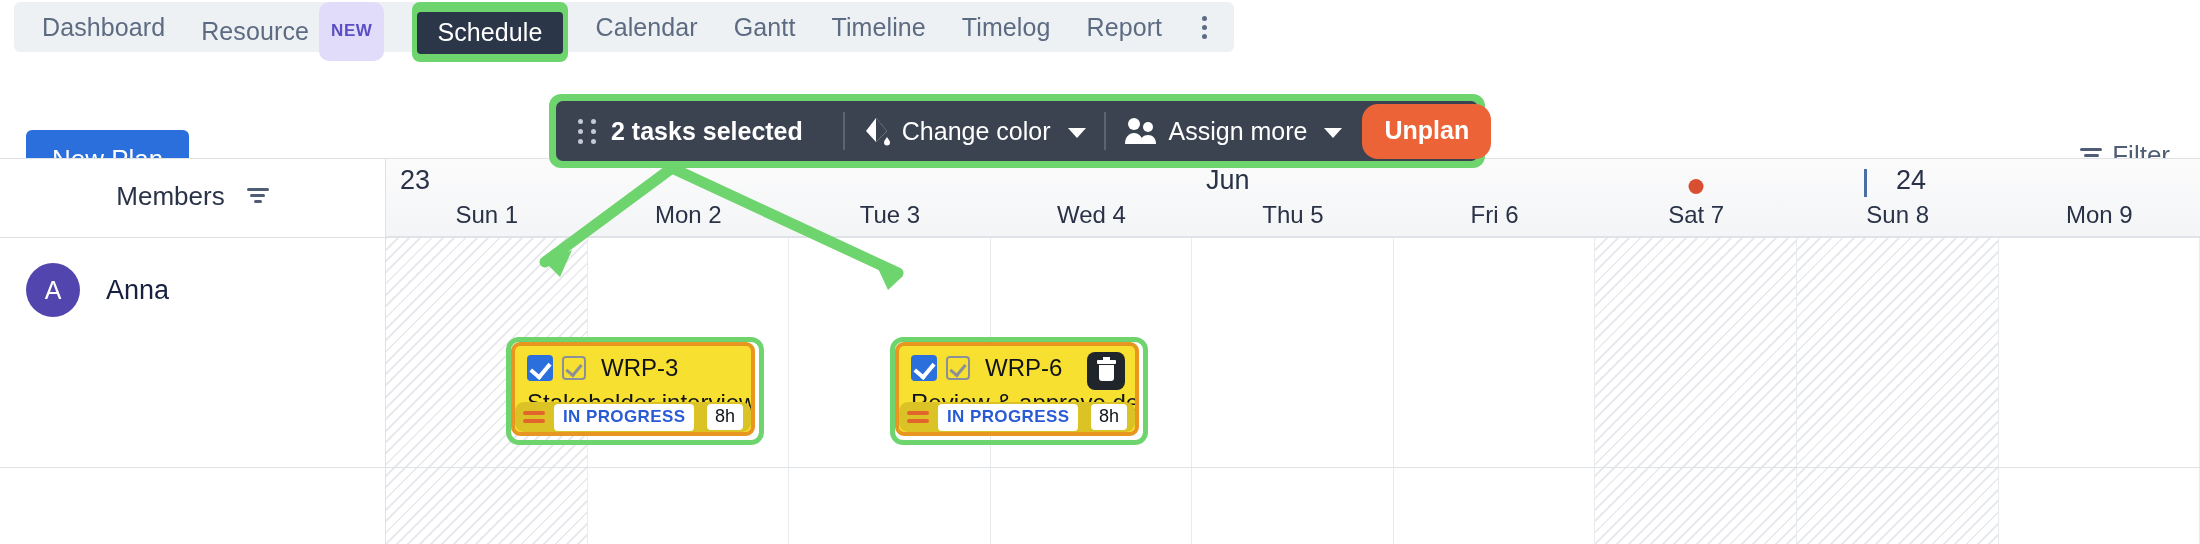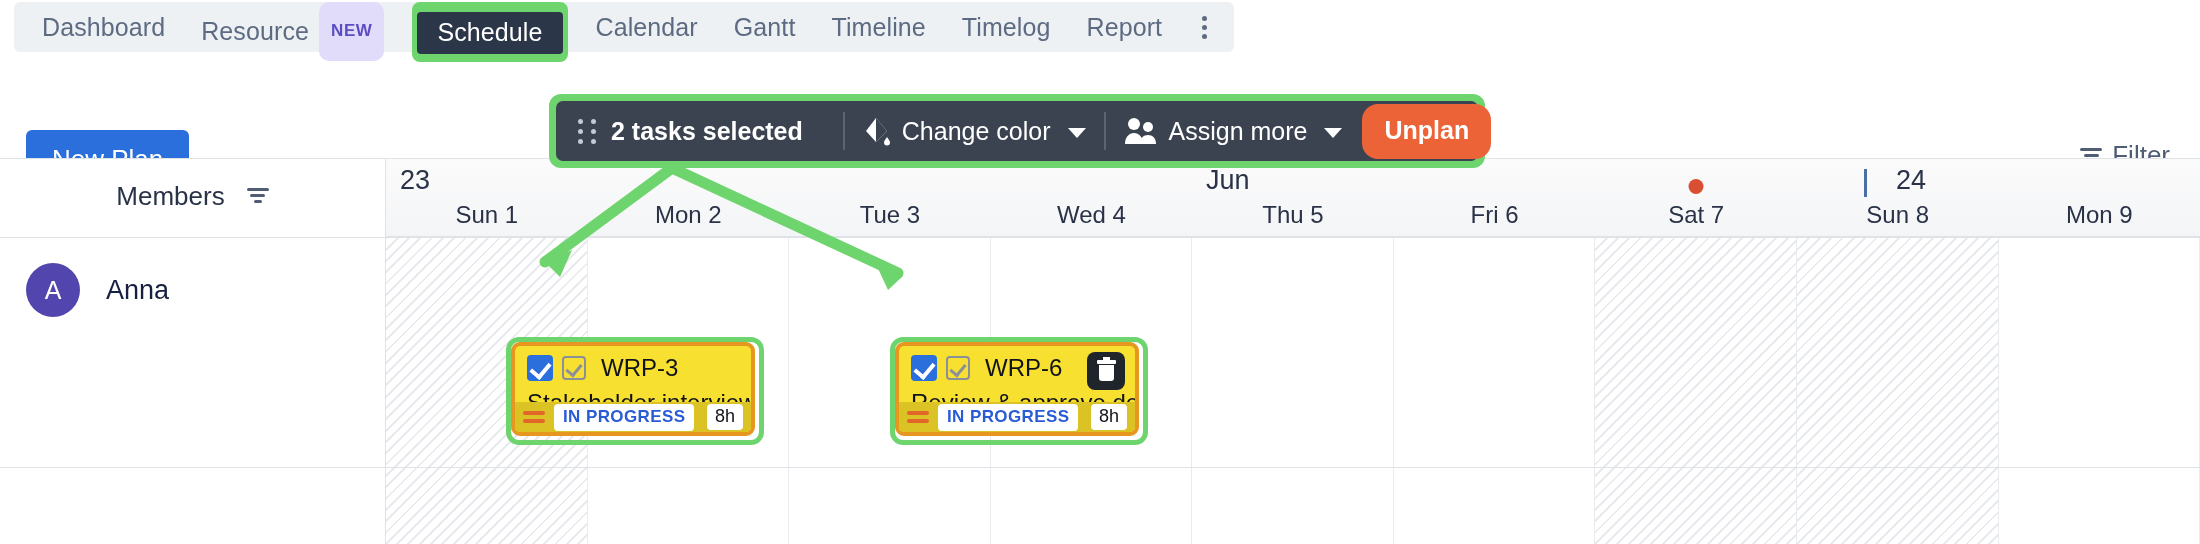--- a/index.html
+++ b/index.html
@@ -235,20 +235,21 @@
   .card-sum {
     font-size: 24px; color: #11131a; margin-top: 7px;
     white-space: nowrap;
   }
   .card-foot {
     position: absolute; left: 0; bottom: 0;
     width: 100%; height: 30px;
     background: #dbc325;
     display: flex; align-items: center;
     padding: 0 8px;
+    border-radius: 9px;
   }
   .prio { width: 22px; height: 14px; position: relative; flex: none; margin-right: 9px; }
   .prio i { position: absolute; left: 0; width: 22px; height: 4px; background: #e2662c; border-radius: 2px;}
   .prio i:nth-child(1) { top: 1px; }
   .prio i:nth-child(2) { top: 9px; }
   .status-pill {
     background: #fff; color: #2a5bd7;
     font-size: 17px; font-weight: bold;
     padding: 3px 9px 4px 9px; border-radius: 4px;
     letter-spacing: .4px;

